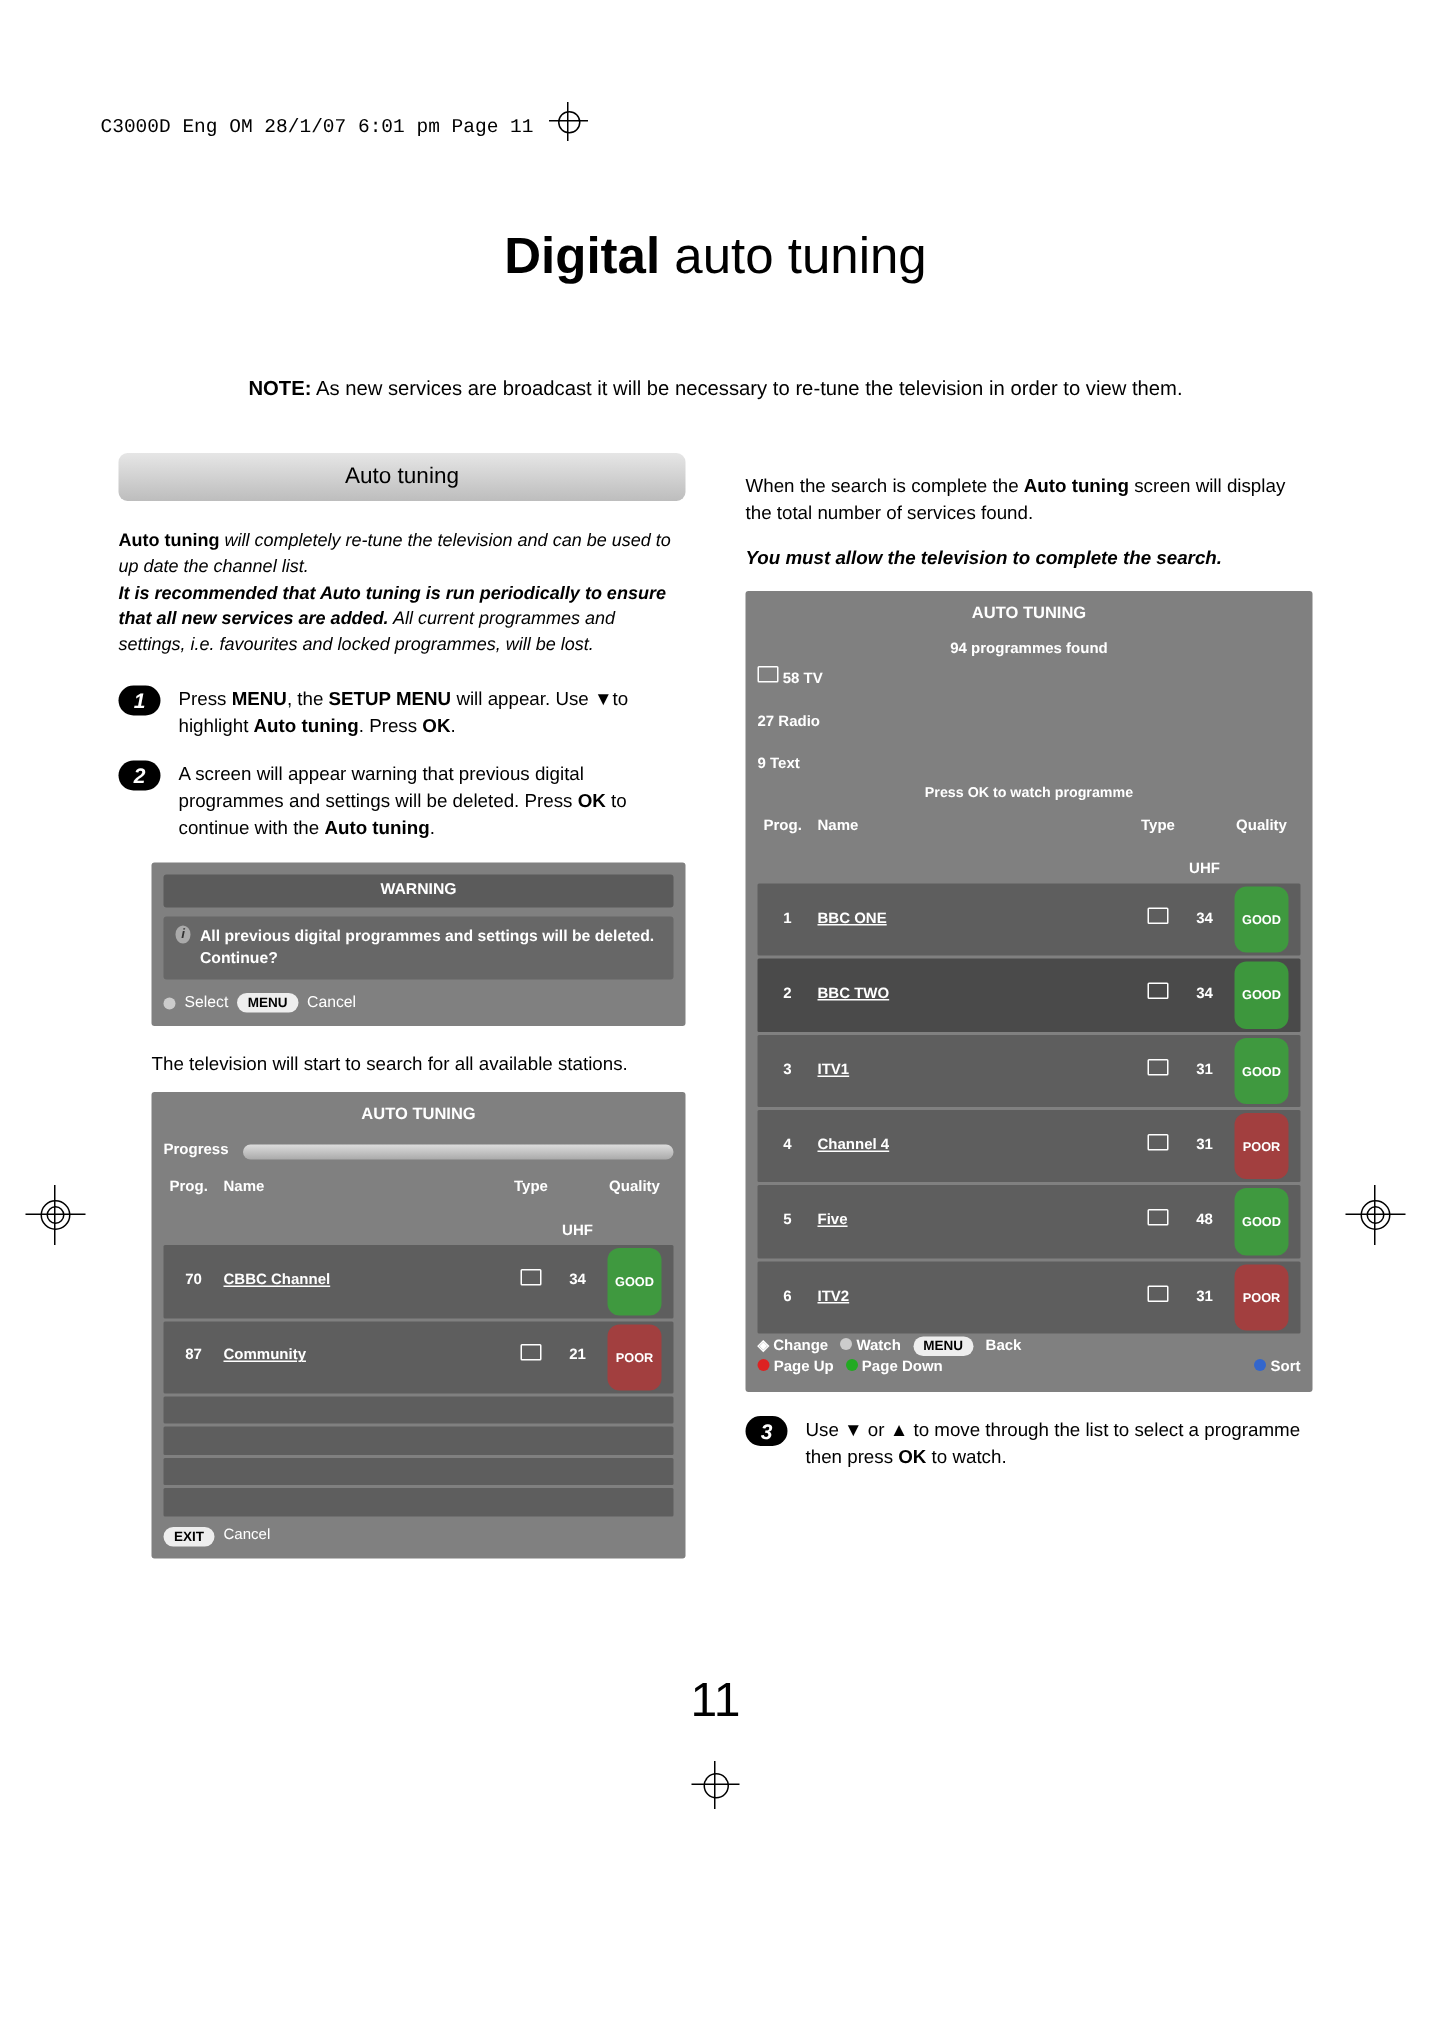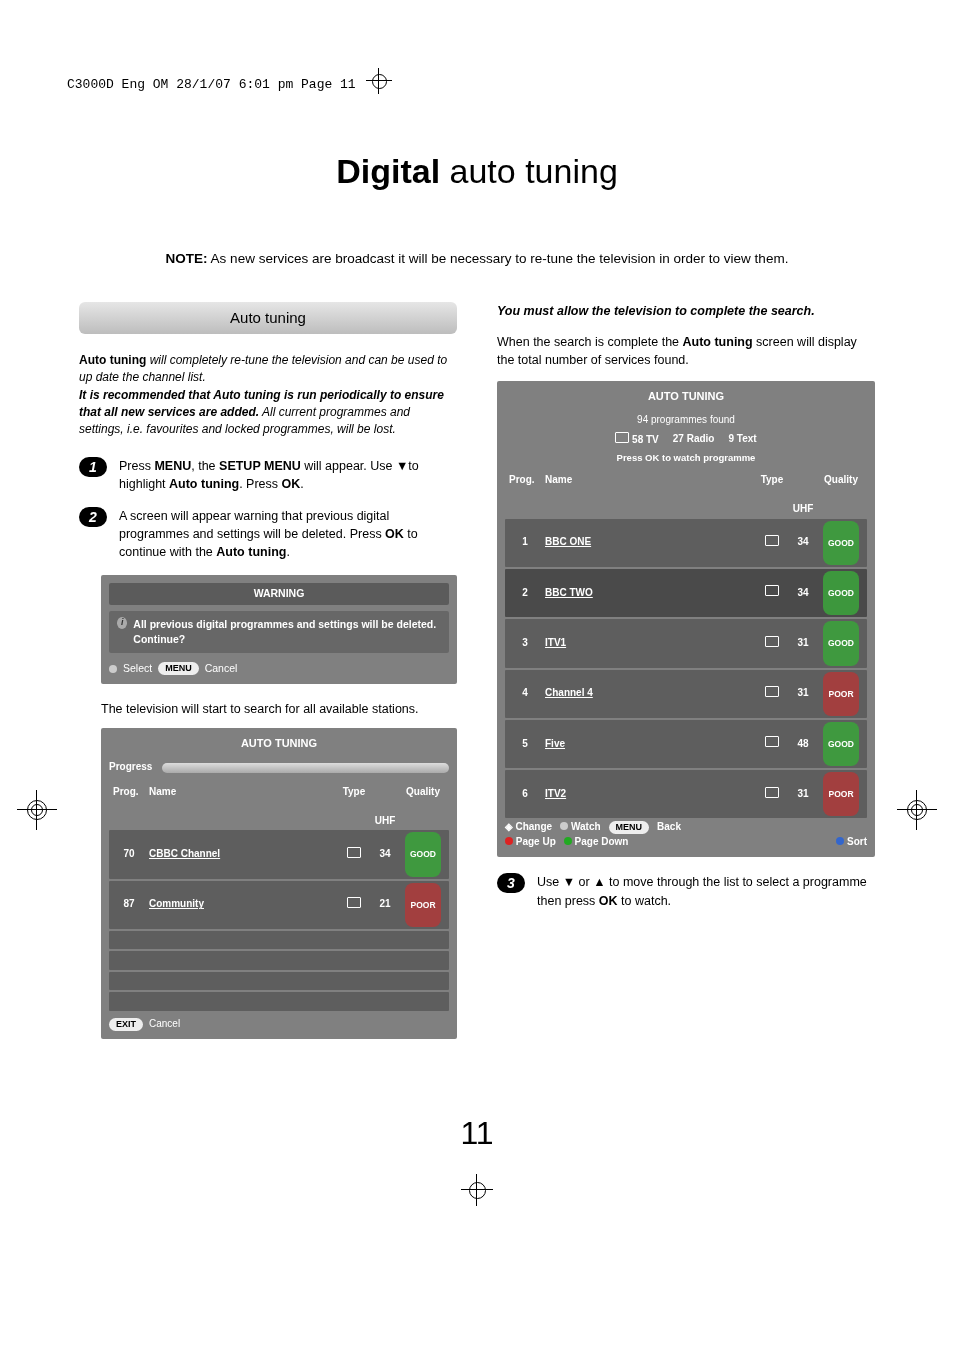--- a/index.html
+++ b/index.html
@@ -231,35 +231,36 @@
     font-size: 8.5px;
     font-weight: bold;
     color: #fff;
   }
   .qbadge.good { background: rgba(60,160,60,0.9); }
   .qbadge.poor { background: rgba(170,60,60,0.9); }
   .osd-footer {
     margin-top: 0;
     display: flex;
     gap: 8px;
-    align-items: center;
+    align-items: flex-start;
     font-weight: bold;
   }
 
   .summary-row {
     text-align: center;
-    font-weight: normal;
+    font-weight: bold;
     margin-bottom: 4px;
   }
   .summary-sub {
     display: flex;
     justify-content: center;
     gap: 14px;
     margin-bottom: 4px;
     font-weight: bold;
+    flex-direction: column;
   }
   .summary-prompt {
     text-align: center;
     font-weight: bold;
     font-size: 9.5px;
     margin-bottom: 6px;
   }
 
   .page-num {
     text-align: center;
@@ -401,24 +402,24 @@
             <div class="osd-row empty">&nbsp;</div>
           </div>
         <div class="btn-row" style="margin-top:6px;">
           <span class="pill exit">EXIT</span>
           <span>Cancel</span>
         </div>
       </div>
     </div>
 
     <div class="col">
-      <p style="margin-top:0;"><b><i>You must allow the television to complete the search.</i></b></p>
       <p>
         <span>When the search is complete the </span><b>Auto tuning</b><span> screen will display the total number of services found.</span>
       </p>
+      <p style="margin-top:0;"><b><i>You must allow the television to complete the search.</i></b></p>
 
       <div class="osd-panel" style="margin-left:0;">
         <div class="osd-title">AUTO TUNING</div>
         <div class="summary-row">94 programmes found</div>
         <div class="summary-sub">
           <span><span class="tv-ic"></span> <span>58 TV</span></span>
           <span>27 Radio</span>
           <span>9  Text</span>
         </div>
         <div class="summary-prompt">Press OK to watch programme</div>

